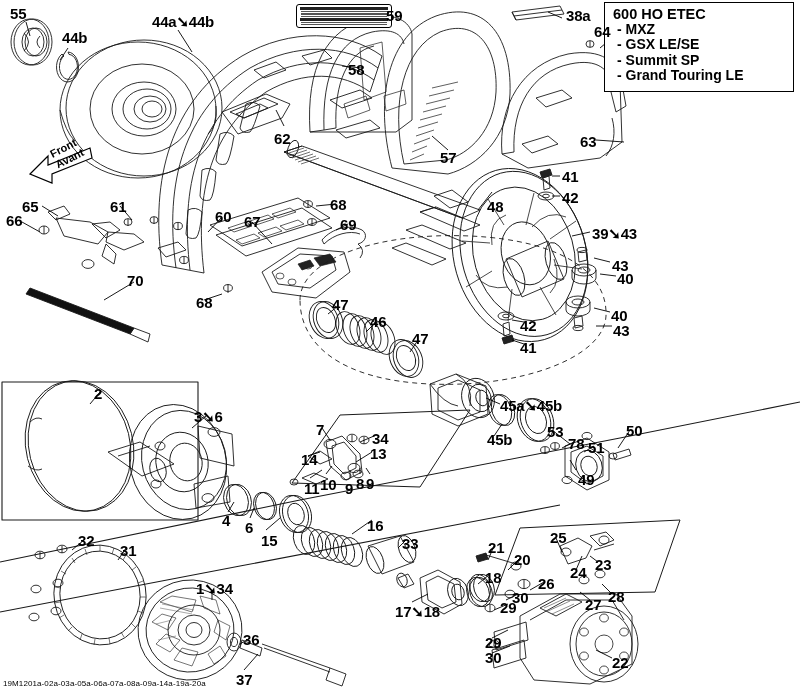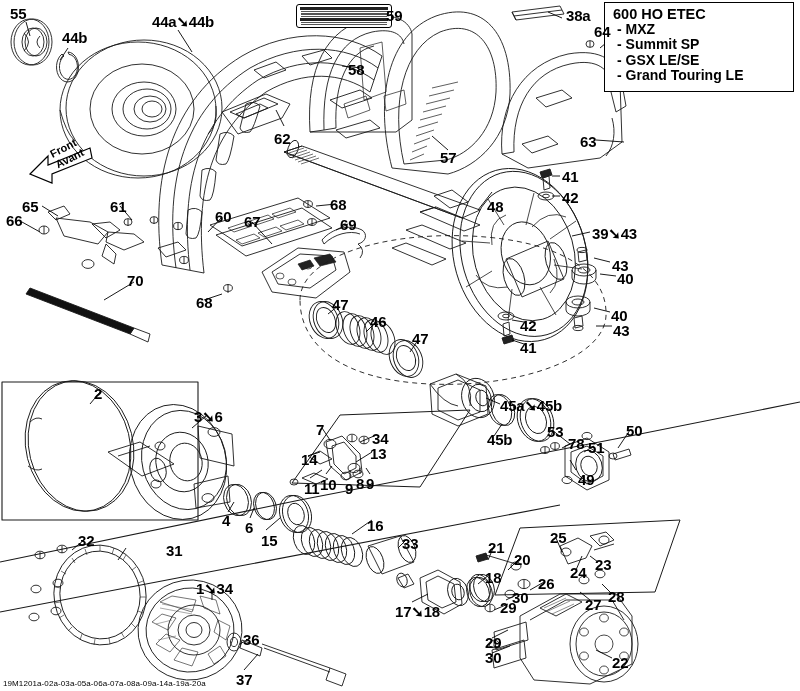--- a/index.html
+++ b/index.html
@@ -654,22 +654,22 @@
     </svg>
     <div class="txt">
       <div>Front</div>
       <div>Avant</div>
     </div>
   </div>
 
   <div class="title-box">
     <div class="t">600 HO ETEC</div>
     <div class="m">- MXZ</div>
+    <div class="m">- GSX LE/SE</div>
     <div class="m">- Summit SP</div>
-    <div class="m">- GSX LE/SE</div>
     <div class="m">- Grand Touring LE</div>
   </div>
 
 
   <div id="callout-layer">
       <div class="lbl" style="left: 10px; top: 6px;">55</div>
       <div class="lbl" style="left: 62px; top: 30px;">44b</div>
       <div class="lbl" style="left: 152px; top: 14px;">44a➘44b</div>
       <div class="lbl" style="left: 386px; top: 8px;">59</div>
       <div class="lbl" style="left: 566px; top: 8px;">38a</div>
@@ -732,21 +732,21 @@
       <div class="lbl" style="left: 538px; top: 576px;">26</div>
       <div class="lbl" style="left: 608px; top: 589px;">28</div>
       <div class="lbl" style="left: 585px; top: 597px;">27</div>
       <div class="lbl" style="left: 512px; top: 590px;">30</div>
       <div class="lbl" style="left: 500px; top: 600px;">29</div>
       <div class="lbl" style="left: 485px; top: 635px;">29</div>
       <div class="lbl" style="left: 485px; top: 650px;">30</div>
       <div class="lbl" style="left: 612px; top: 655px;">22</div>
       <div class="lbl" style="left: 395px; top: 604px;">17➘18</div>
       <div class="lbl" style="left: 196px; top: 581px;">1➘34</div>
-      <div class="lbl" style="left: 120px; top: 543px; margin-left: 46px;">31</div>
+      <div class="lbl" style="left: 120px; top: 543px;">31</div>
       <div class="lbl" style="left: 78px; top: 533px;">32</div>
       <div class="lbl" style="left: 243px; top: 632px;">36</div>
       <div class="lbl" style="left: 236px; top: 672px;">37</div>
     </div>
 
   <div class="footer">19M1201a-02a-03a-05a-06a-07a-08a-09a-14a-19a-20a</div>
 
 </div>
 
 </body></html>

